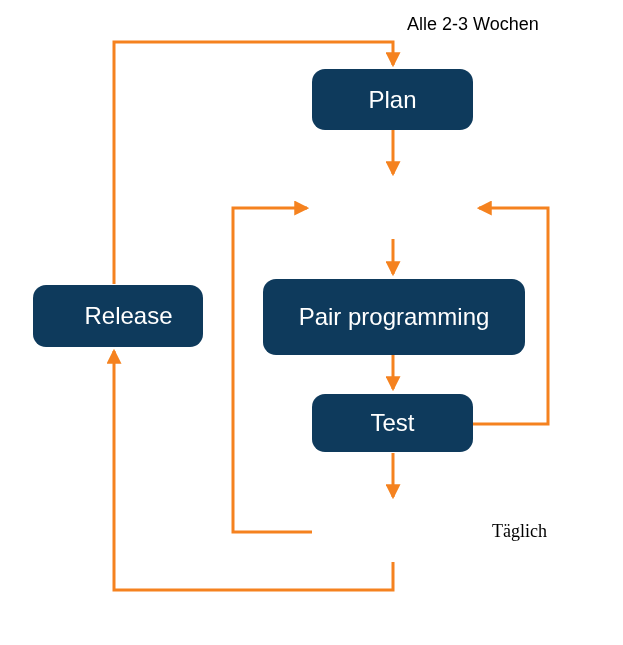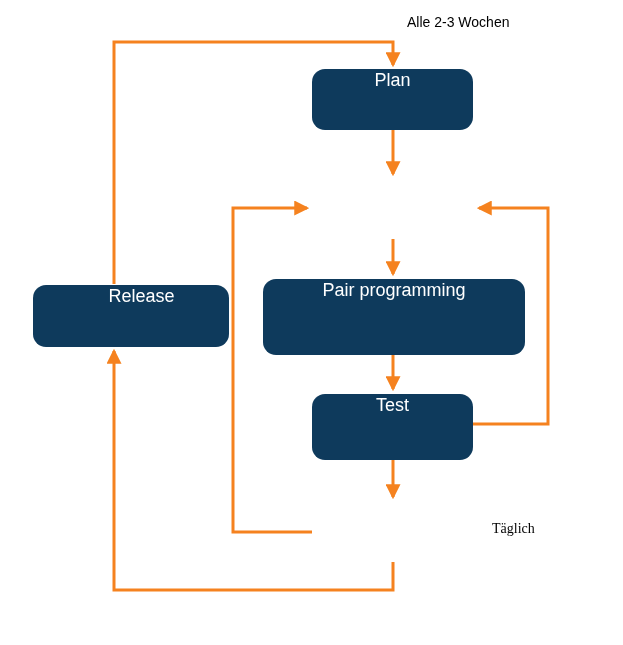--- a/index.html
+++ b/index.html
@@ -32,36 +32,36 @@
   }
   .arrowhead { fill: var(--orange); }
   .node {
     position: absolute;
     background: var(--navy);
     color: var(--box-text);
     border-radius: 13px;
     display: flex;
     flex-direction: column;
     align-items: center;
-    justify-content: flex-start;
+    justify-content: center;
     text-align: center;
-    font-size: 18px;
+    font-size: 24px;
     line-height: 1.3;
   }
   .node .one-line { white-space: nowrap; }
   .node-plan        { left: 312px; top:  69px; width: 161px; height: 61px; }
   .node-write-tests { left: 312px; top: 178px; width: 161px; height: 61px; }
   .node-pair        { left: 263px; top: 279px; width: 262px; height: 76px; }
-  .node-test        { left: 312px; top: 394px; width: 161px; height: 66px; }
+  .node-test        { left: 312px; top: 394px; width: 161px; height: 58px; }
   .node-integration { left: 312px; top: 502px; width: 161px; height: 60px; }
-  .node-release     { left:  33px; top: 285px; width: 196px; height: 62px; padding-left: 21px; }
+  .node-release     { left:  33px; top: 285px; width: 170px; height: 62px; padding-left: 21px; }
   .annotation {
     position: absolute;
     color: var(--annotation-text);
-    font-size: 14px;
+    font-size: 18px;
     white-space: nowrap;
   }
   .annotation-cycle  { left: 407px; top:  14px; }
   .annotation-daily  { left: 492px; top: 521px; font-family: Liberation Serif, serif; }
   .annotation-source { left: 418px; top: 612px; }
 </style>
 </head>
 <body>
 
 <div class="canvas">

